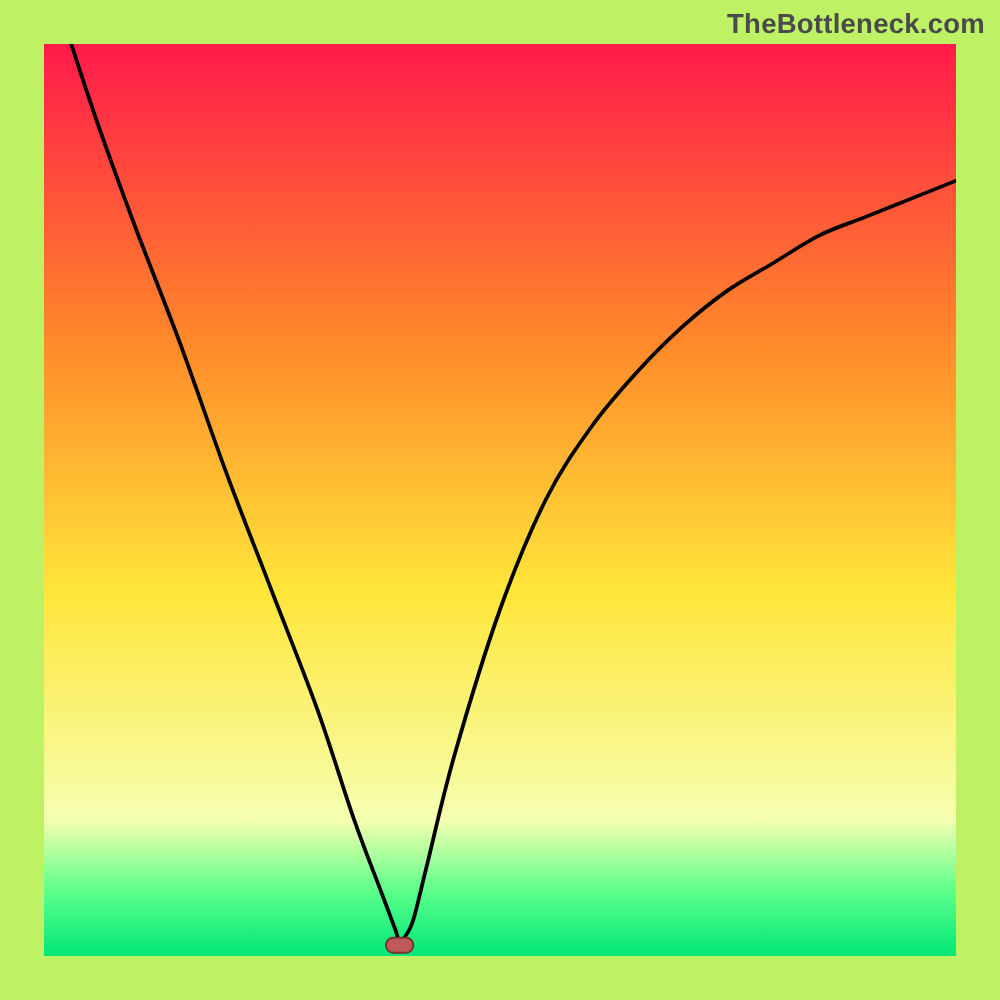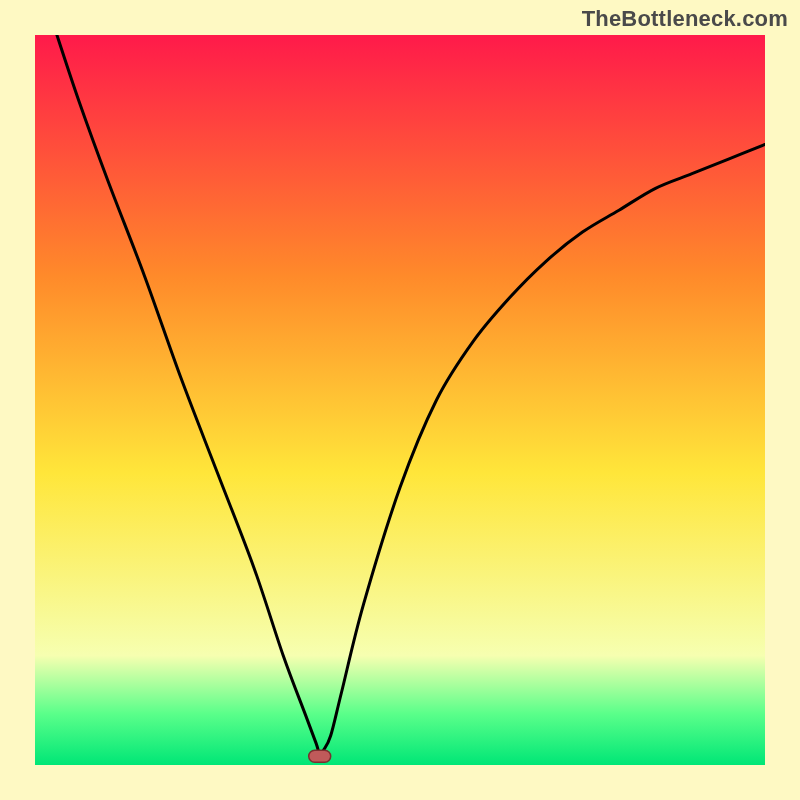--- a/index.html
+++ b/index.html
@@ -10,21 +10,21 @@
     background: #000;
     overflow: hidden;
     font-family: Arial, Helvetica, sans-serif;
   }
   .frame {
     position: absolute;
     left: 0;
     top: 0;
     width: 800px;
     height: 800px;
-    background: #fef9c3;
+    background: #bef264;
   }
   .plot-area {
     position: absolute;
     left: 35px;
     top: 35px;
     width: 730px;
     height: 730px;
     overflow: hidden;
   }
   .plot-area svg {

